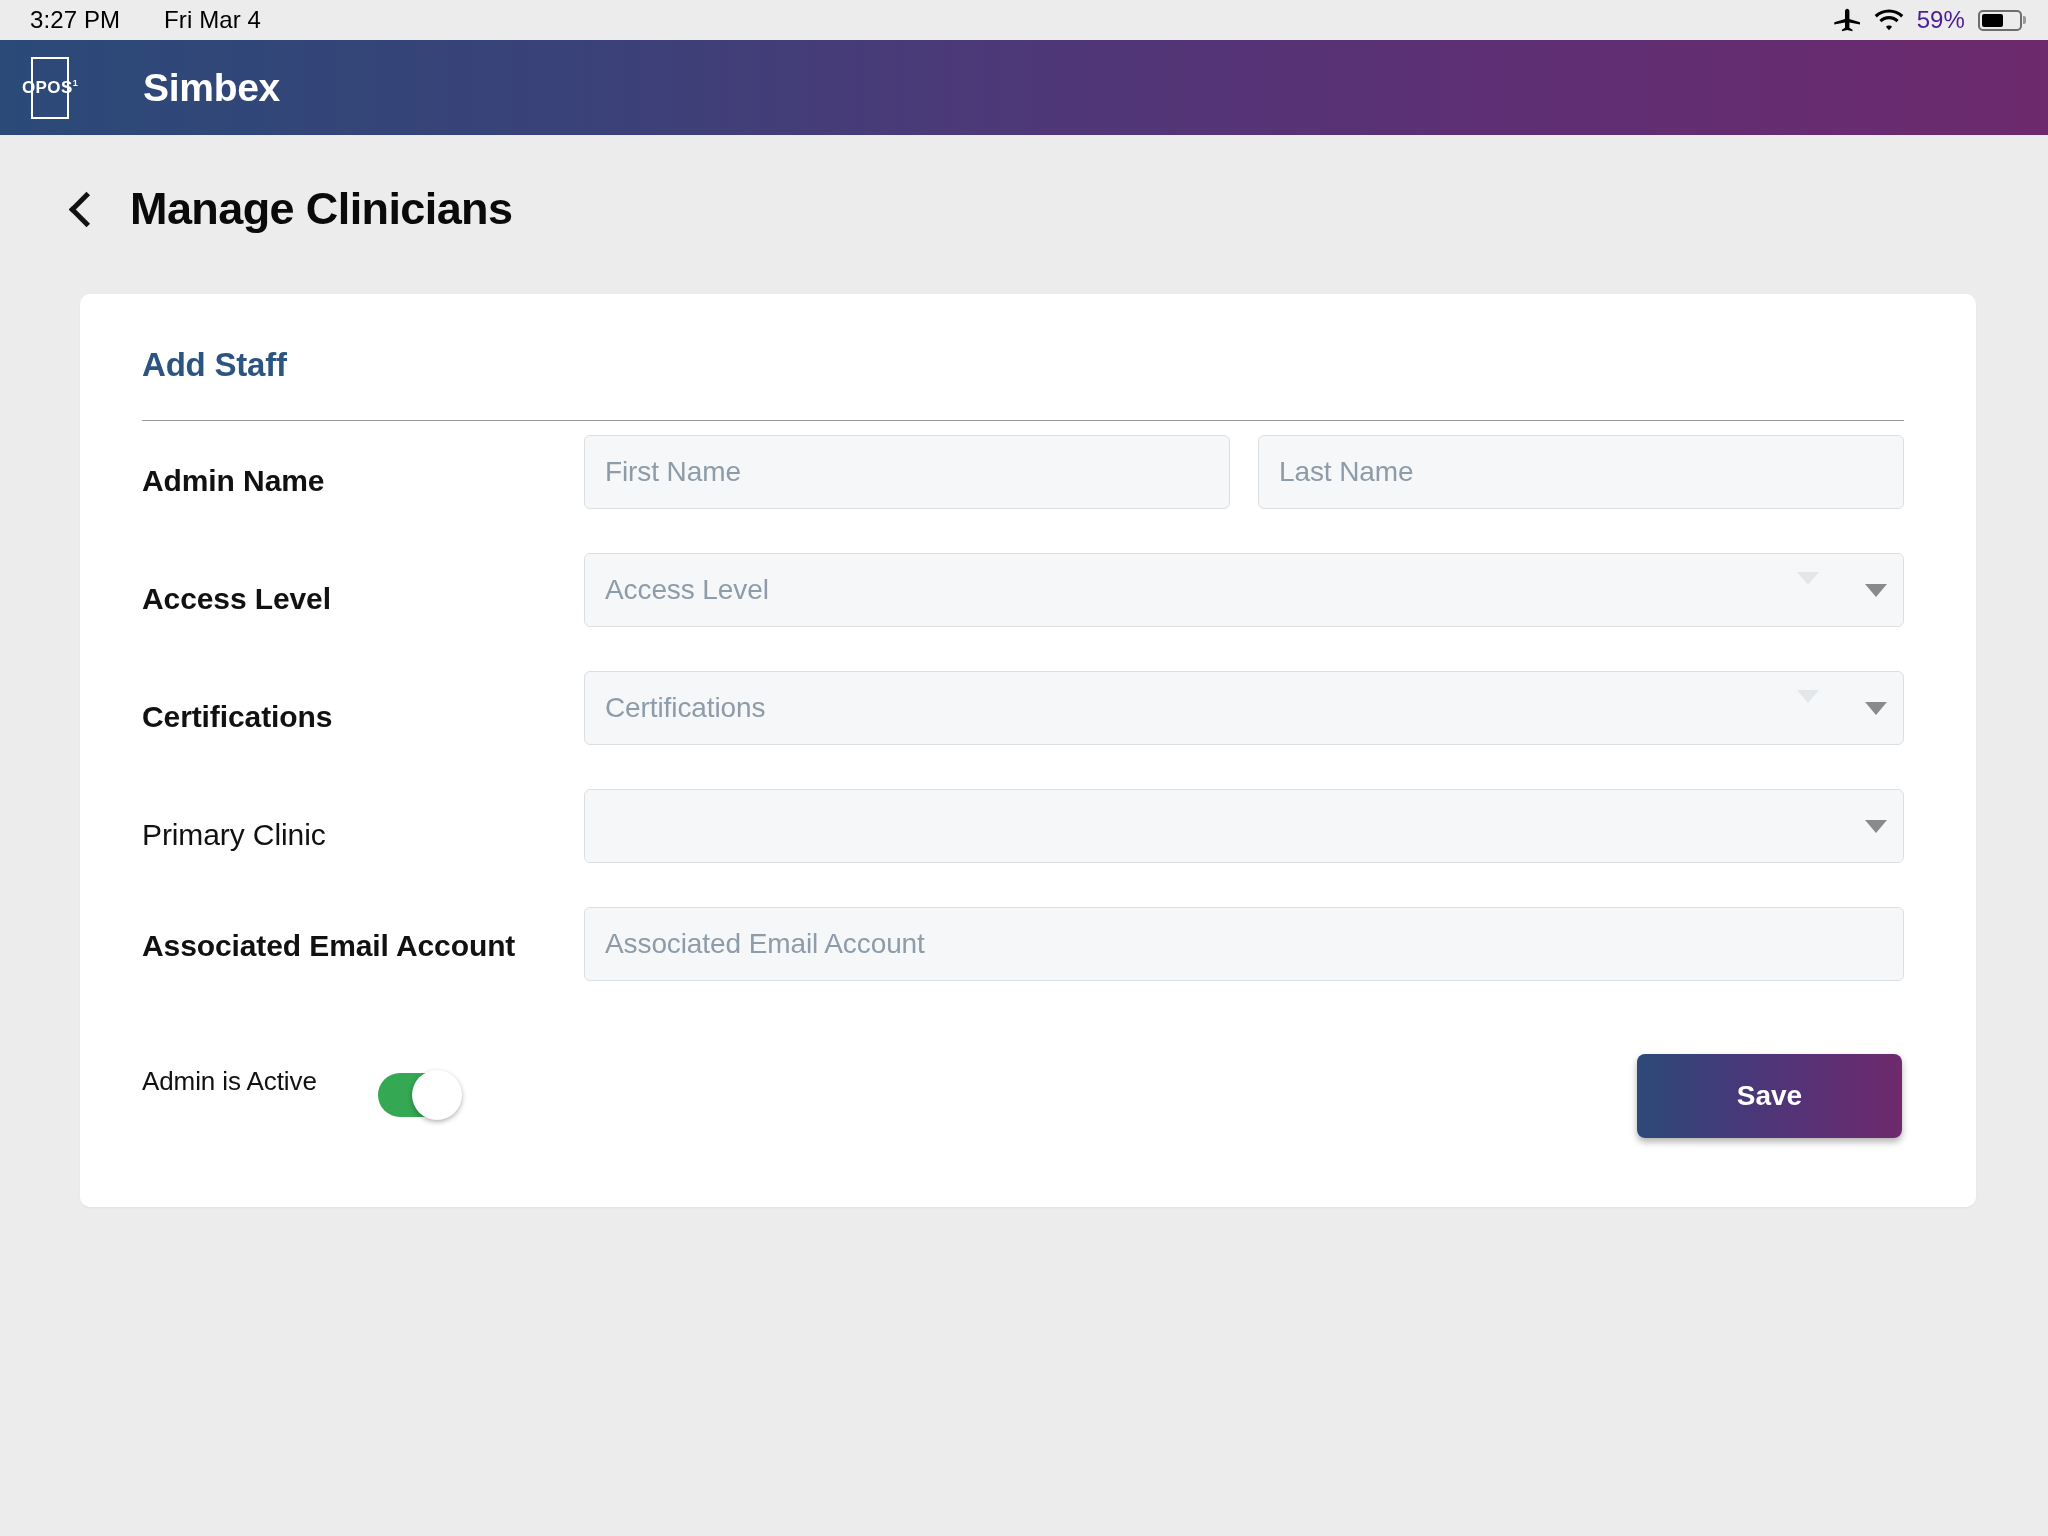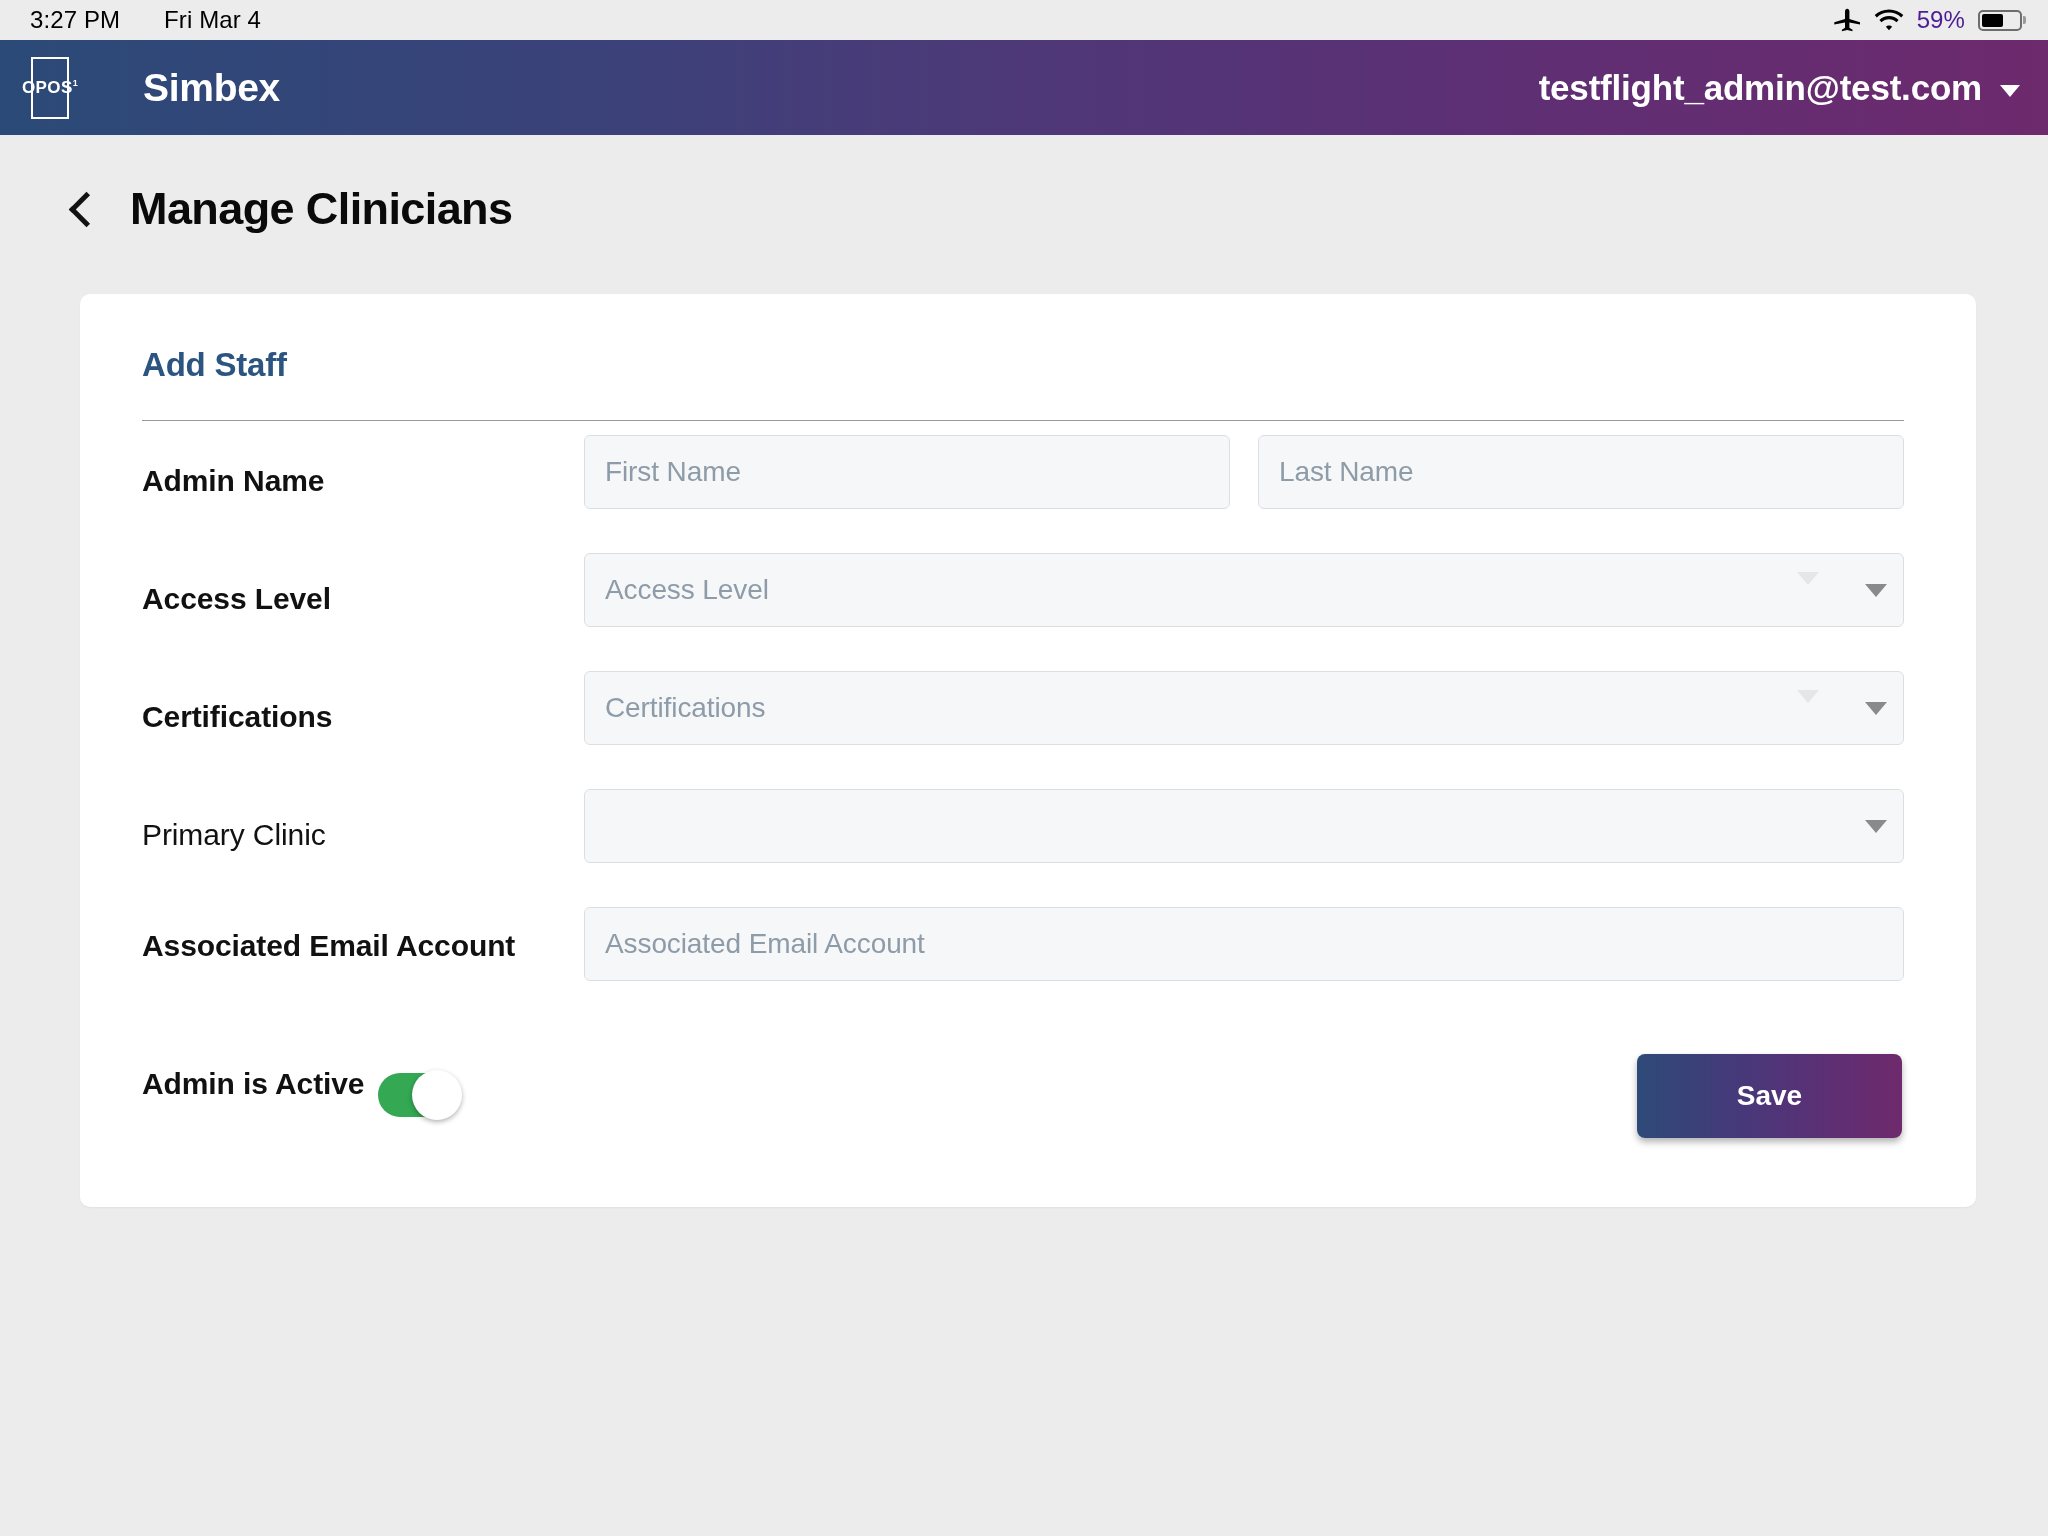--- a/index.html
+++ b/index.html
@@ -221,22 +221,22 @@
   
   .row-toggle {
     display: flex;
     align-items: flex-start;
     margin-top: 22px;
     min-height: 120px;
   }
   .toggle-label {
     width: 236px;
     flex: none;
-    font-size: 30px;
-    font-weight: 700;
+    font-size: 26px;
+    font-weight: 400;
     color: #111;
     line-height: 1.15;
     padding-top: 20px;
     letter-spacing: -0.1px;
   }
   .toggle {
     width: 82px; height: 44px;
     background: #34a853;
     border-radius: 22px;
     position: relative;
@@ -299,24 +299,20 @@
 </div>
 
 <div class="appbar">
   <div class="logo-box">
     <span class="logo-text">
       <span>OPOS</span><span class="logo-sup">1</span>
     </span>
   </div>
   <div class="brand">Simbex</div>
   <div class="appbar-spacer"></div>
-  <div class="account">
-    <span>testflight_admin@test.com</span>
-    <span class="caret-down"></span>
-  </div>
 </div>
 
 <div class="page-head">
   <span class="back-chevron"></span>
   <span class="page-title">Manage Clinicians</span>
 </div>
 
 <div class="card">
   <div class="card-title">Add Staff</div>
   <div class="divider"></div>

